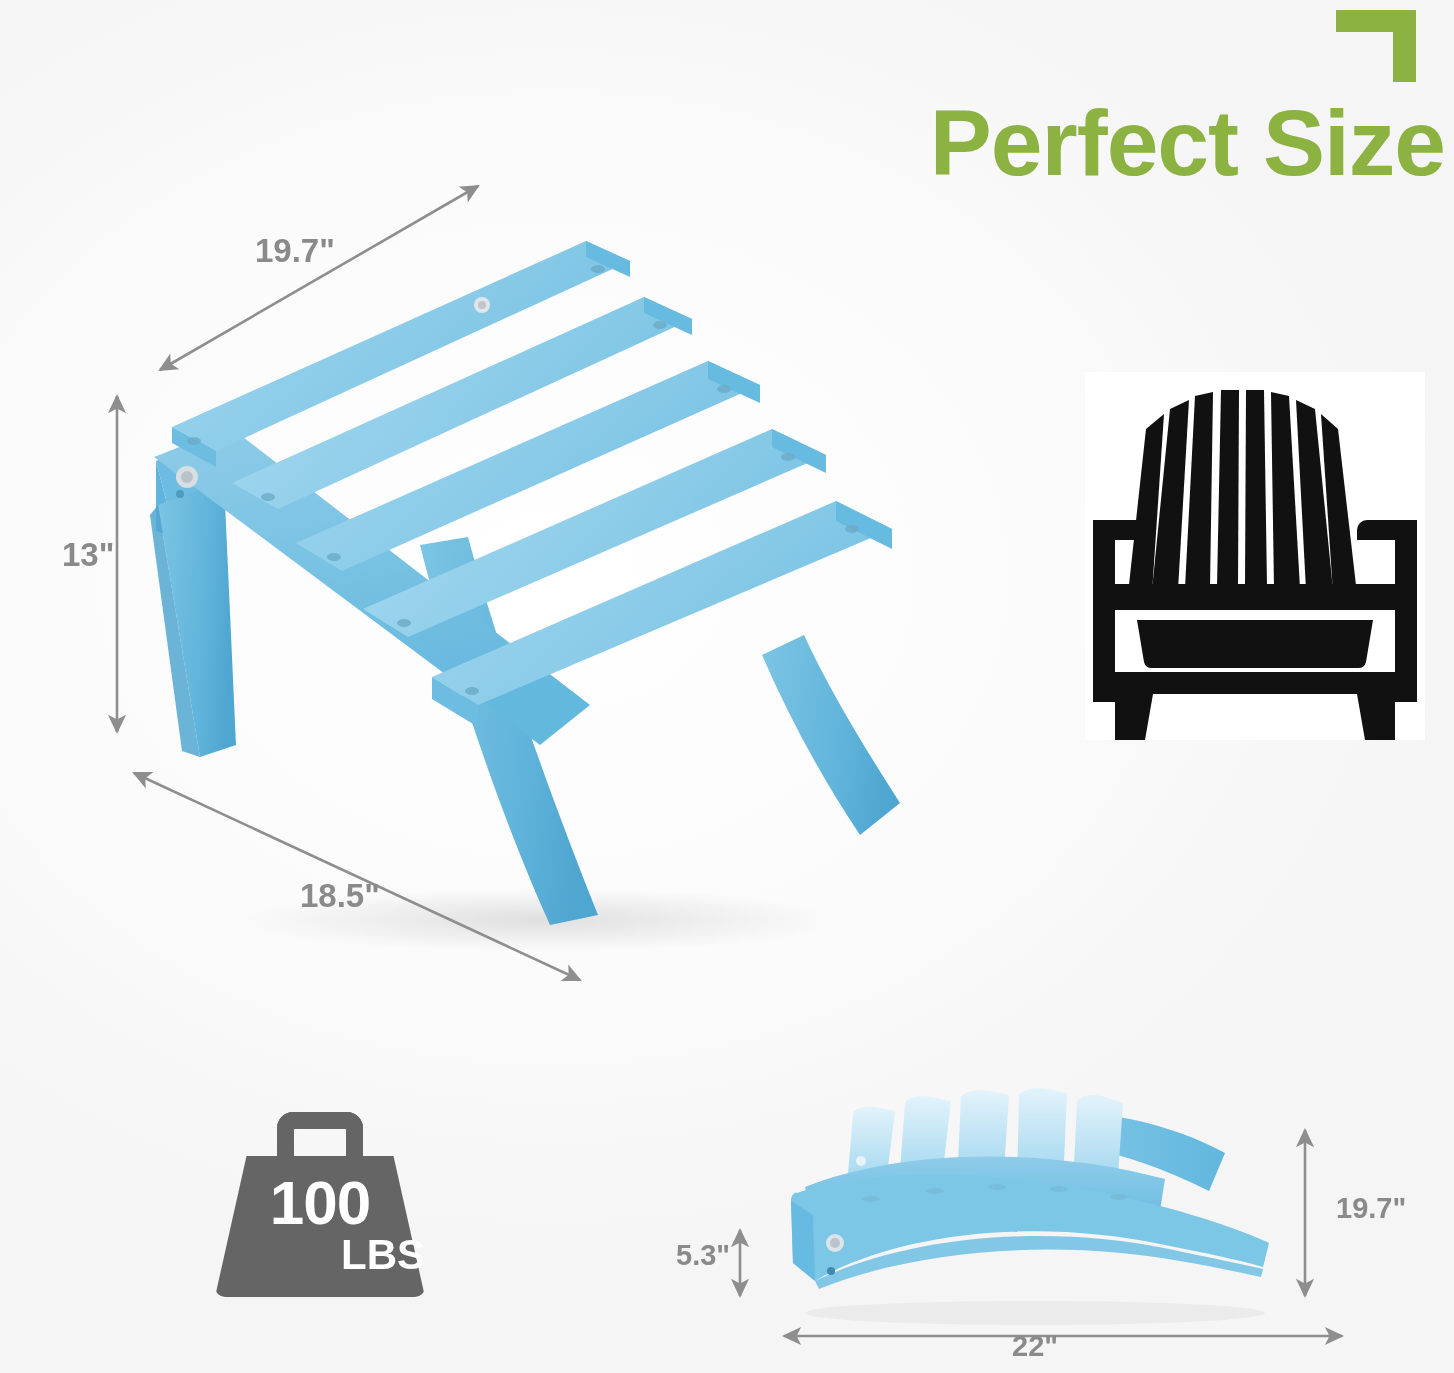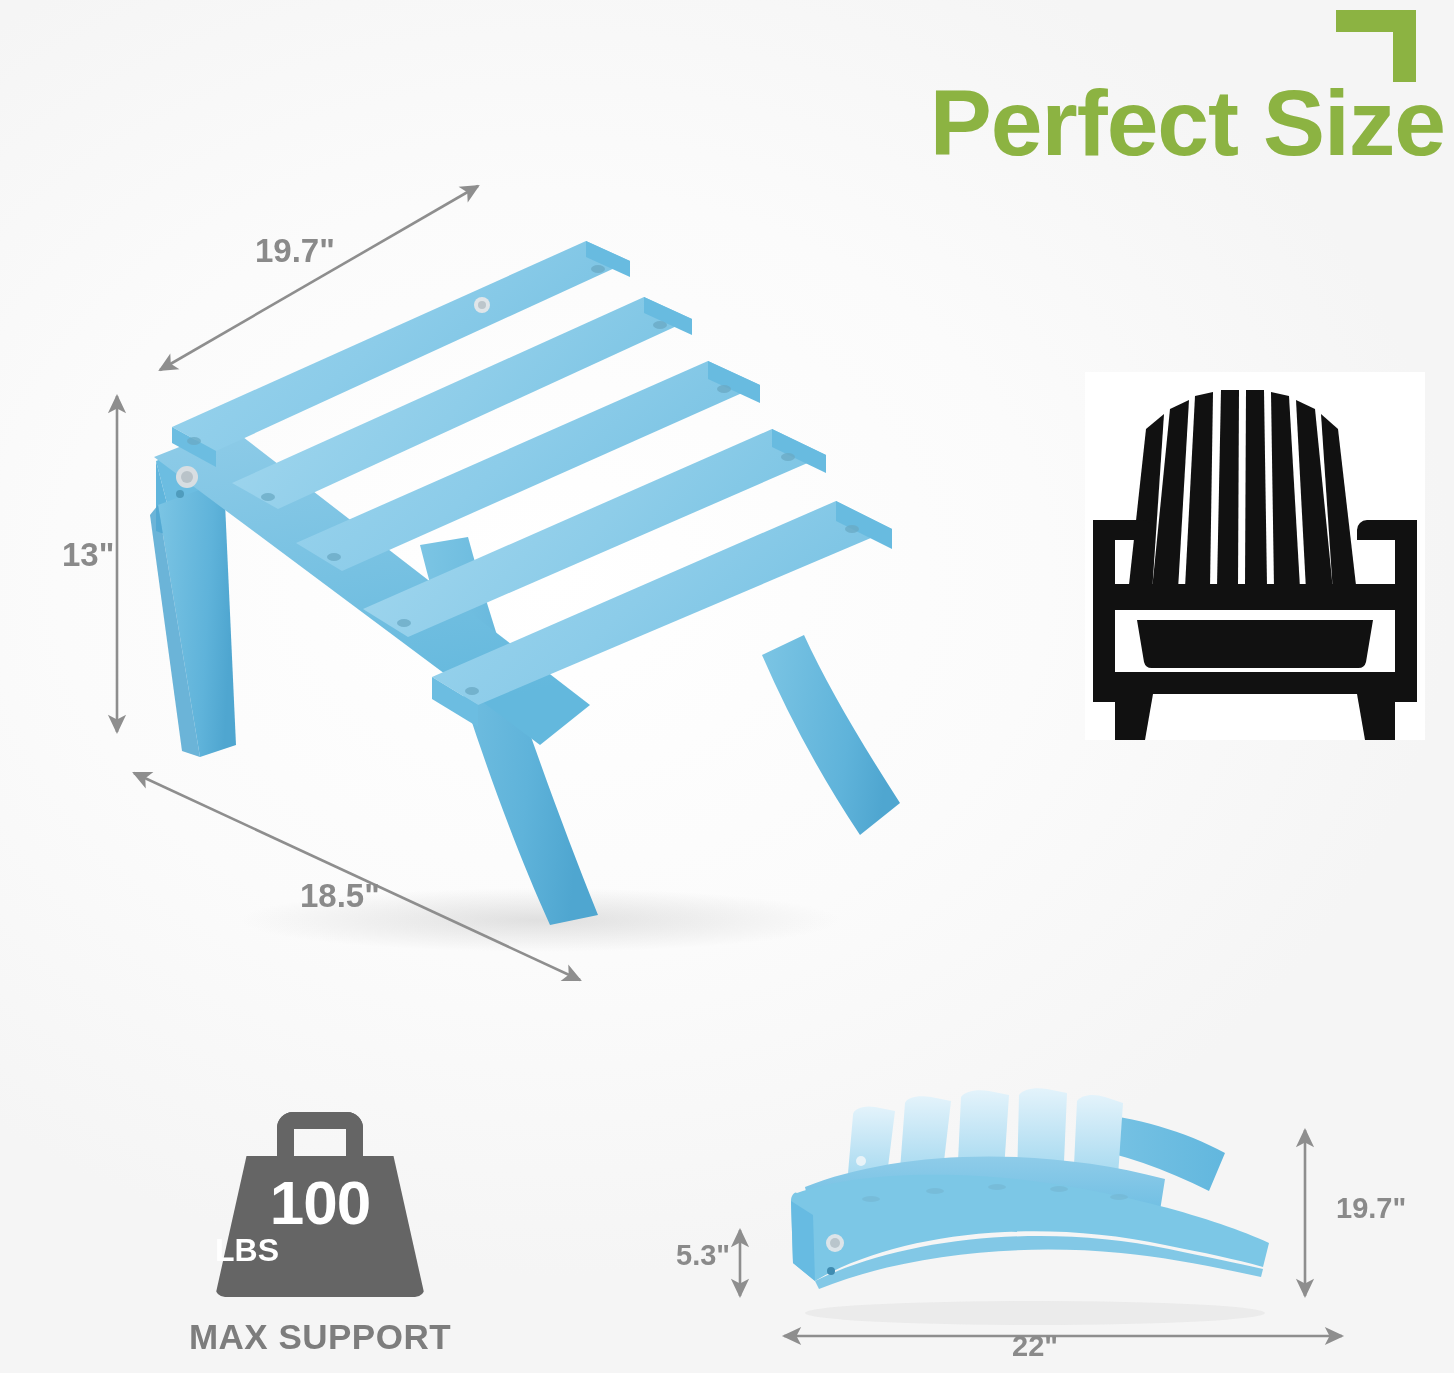--- a/index.html
+++ b/index.html
@@ -29,21 +29,21 @@
     --blue-light:#bfe3f4;
     --blue-mid:#8fcce8;
     --blue:#74c2e3;
     --blue-dark:#5fb3da;
     --blue-deep:#4fa6d0;
     --icon-gray:#656565;
   }
 
   
   .headline{
-    position:absolute;left:700px;top:76px;width:745px;
+    position:absolute;left:700px;top:96px;width:745px;
     text-align:right;
     font-size:93px;line-height:1.02;font-weight:bold;
     color:var(--green);
     letter-spacing:-1px;
     white-space:nowrap;
   }
   .subhead{
     position:absolute;left:620px;top:222px;width:825px;
     text-align:right;
     font-size:44px;font-weight:bold;line-height:1.1;
@@ -94,22 +94,22 @@
     background:var(--icon-gray);
     clip-path:polygon(15% 0%, 85% 0%, 100% 100%, 0% 100%);
     border-radius:10px;
   }
   .weight-icon .num{
     position:absolute;left:0;top:60px;width:210px;text-align:center;
     color:#fff;font-size:62px;font-weight:bold;line-height:1;
     letter-spacing:-1px;
   }
   .weight-icon .lbs{
-    position:absolute;left:0;top:122px;width:210px;text-align:left;
-    color:#fff;font-size:32px;font-weight:bold;line-height:1;
+    position:absolute;left:0;top:122px;width:210px;text-align:right;
+    color:#fff;font-size:42px;font-weight:bold;line-height:1;
   }
   .weight-caption{
     margin-top:20px;text-align:center;
     font-size:35px;font-weight:bold;color:var(--gray-text);
     letter-spacing:.5px;
   }
 </style>
 </head>
 <body>
 
@@ -335,16 +335,15 @@
   <div class="dim dim-197-fold">19.7"</div>
   <div class="dim dim-22">22"</div>
 
   <div class="weight-block">
     <div class="weight-icon">
       <div class="handle"></div>
       <div class="body"></div>
       <div class="num">100</div>
       <div class="lbs">LBS</div>
     </div>
-    <div class="weight-caption">MAX SUPPORT</div>
   </div>
 
 </div>
 
 </body></html>

